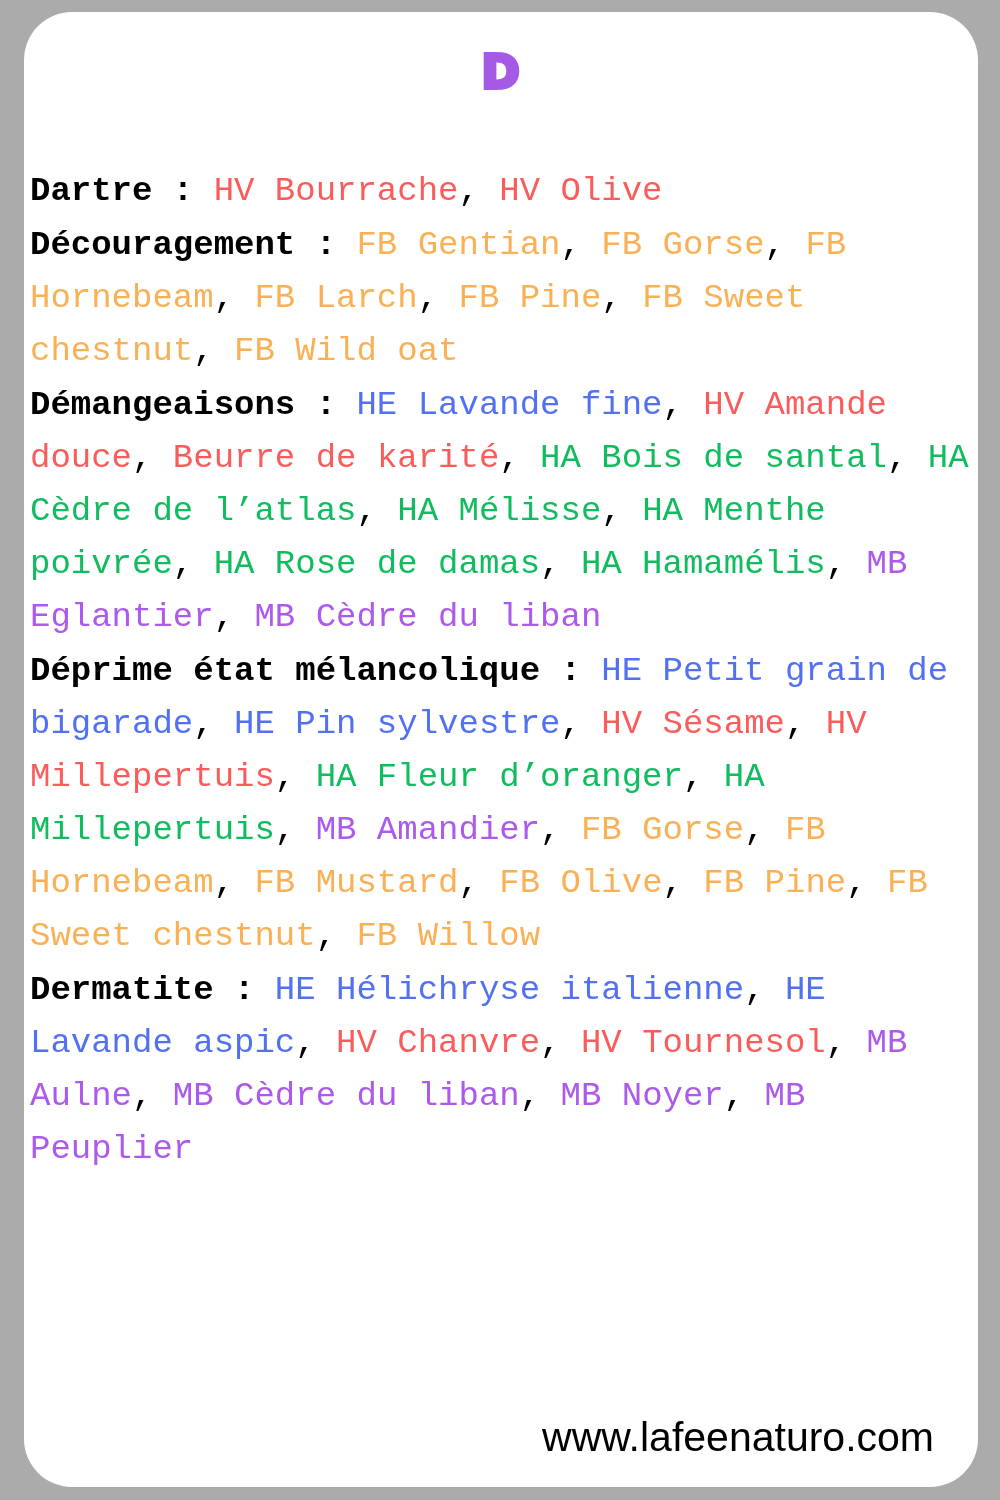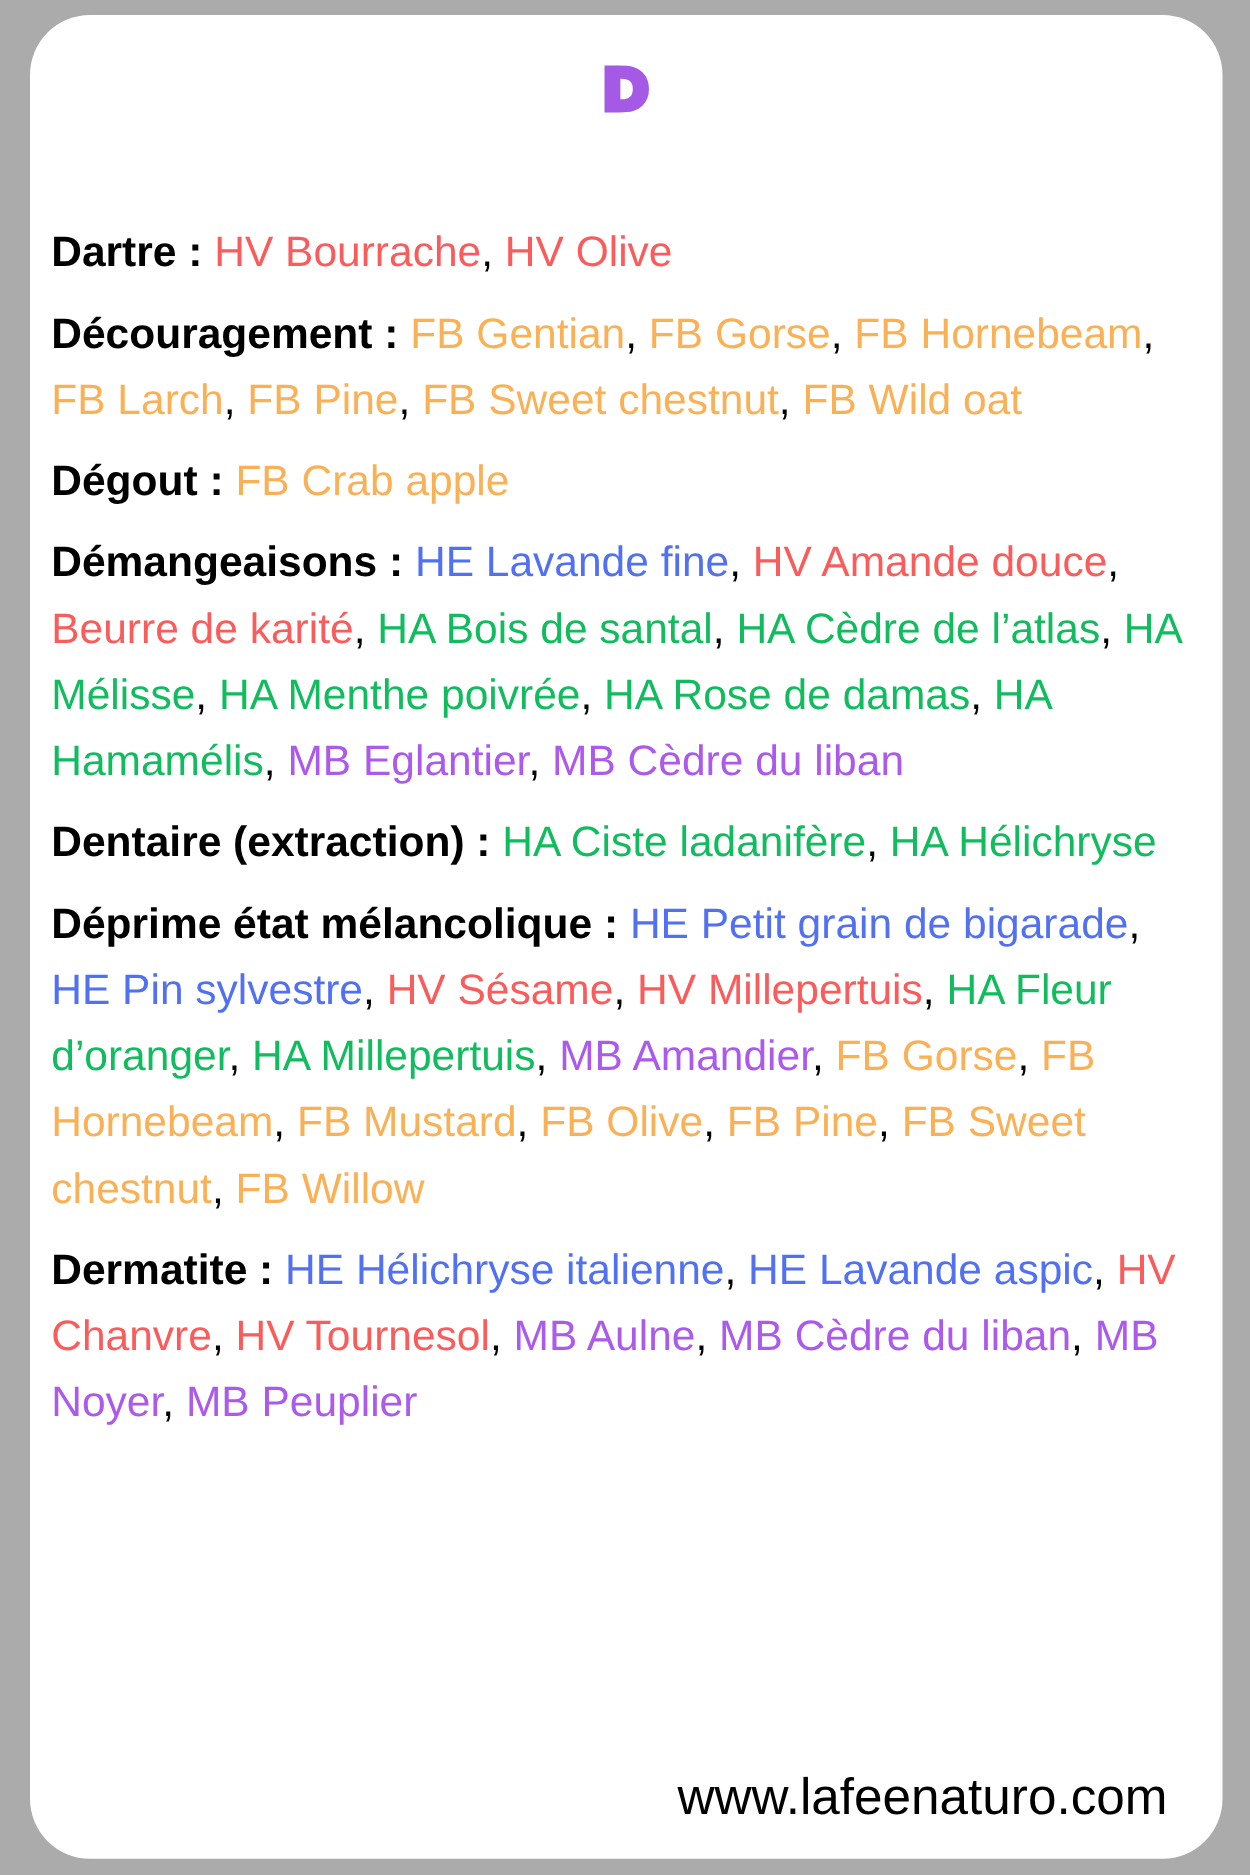--- a/index.html
+++ b/index.html
@@ -40,21 +40,22 @@
   .content {
     position: absolute;
     top: 152px;
     left: 5px;
     width: 944px;
     font-size: 34px;
     line-height: 53px;
     color: var(--c-term, #000000);
   }
   .entry {
-    margin: 12px;
+    margin: 1px;
+    font-family: Liberation Mono, monospace;
   }
   .term {
     font-weight: bold;
     color: var(--c-term, #000000);
   }
   .c-HV { color: var(--c-HV, #fa5c5c); }
   .c-HE { color: var(--c-HE, #5270f2); }
   .c-FB { color: var(--c-FB, #fab055); }
   .c-HA { color: var(--c-HA, #10bc5e); }
   .c-MB { color: var(--c-MB, #ac5aeb); }
@@ -71,21 +72,19 @@
 </style>
 </head>
 <body>
 
 <div class="card">
   <div class="letter">D</div>
 
   <div class="content">
       <p class="entry"><strong class="term">Dartre :</strong> <span class="item c-HV">HV Bourrache</span><span class="sep">, </span><span class="item c-HV">HV Olive</span></p>
       <p class="entry"><strong class="term">Découragement :</strong> <span class="item c-FB">FB Gentian</span><span class="sep">, </span><span class="item c-FB">FB Gorse</span><span class="sep">, </span><span class="item c-FB">FB Hornebeam</span><span class="sep">, </span><span class="item c-FB">FB Larch</span><span class="sep">, </span><span class="item c-FB">FB Pine</span><span class="sep">, </span><span class="item c-FB">FB Sweet chestnut</span><span class="sep">, </span><span class="item c-FB">FB Wild oat</span></p>
-      <p class="entry"><strong class="term">Dégout :</strong> <span class="item c-FB">FB Crab apple</span></p>
       <p class="entry"><strong class="term">Démangeaisons :</strong> <span class="item c-HE">HE Lavande fine</span><span class="sep">, </span><span class="item c-HV">HV Amande douce</span><span class="sep">, </span><span class="item c-HV">Beurre de karité</span><span class="sep">, </span><span class="item c-HA">HA Bois de santal</span><span class="sep">, </span><span class="item c-HA">HA Cèdre de l’atlas</span><span class="sep">, </span><span class="item c-HA">HA Mélisse</span><span class="sep">, </span><span class="item c-HA">HA Menthe poivrée</span><span class="sep">, </span><span class="item c-HA">HA Rose de damas</span><span class="sep">, </span><span class="item c-HA">HA Hamamélis</span><span class="sep">, </span><span class="item c-MB">MB Eglantier</span><span class="sep">, </span><span class="item c-MB">MB Cèdre du liban</span></p>
-      <p class="entry"><strong class="term">Dentaire (extraction) :</strong> <span class="item c-HA">HA Ciste ladanifère</span><span class="sep">, </span><span class="item c-HA">HA Hélichryse</span></p>
       <p class="entry"><strong class="term">Déprime état mélancolique :</strong> <span class="item c-HE">HE Petit grain de bigarade</span><span class="sep">, </span><span class="item c-HE">HE Pin sylvestre</span><span class="sep">, </span><span class="item c-HV">HV Sésame</span><span class="sep">, </span><span class="item c-HV">HV Millepertuis</span><span class="sep">, </span><span class="item c-HA">HA Fleur d’oranger</span><span class="sep">, </span><span class="item c-HA">HA Millepertuis</span><span class="sep">, </span><span class="item c-MB">MB Amandier</span><span class="sep">, </span><span class="item c-FB">FB Gorse</span><span class="sep">, </span><span class="item c-FB">FB Hornebeam</span><span class="sep">, </span><span class="item c-FB">FB Mustard</span><span class="sep">, </span><span class="item c-FB">FB Olive</span><span class="sep">, </span><span class="item c-FB">FB Pine</span><span class="sep">, </span><span class="item c-FB">FB Sweet chestnut</span><span class="sep">, </span><span class="item c-FB">FB Willow</span></p>
       <p class="entry"><strong class="term">Dermatite :</strong> <span class="item c-HE">HE Hélichryse italienne</span><span class="sep">, </span><span class="item c-HE">HE Lavande aspic</span><span class="sep">, </span><span class="item c-HV">HV Chanvre</span><span class="sep">, </span><span class="item c-HV">HV Tournesol</span><span class="sep">, </span><span class="item c-MB">MB Aulne</span><span class="sep">, </span><span class="item c-MB">MB Cèdre du liban</span><span class="sep">, </span><span class="item c-MB">MB Noyer</span><span class="sep">, </span><span class="item c-MB">MB Peuplier</span></p>
     </div>
 
   <div class="footer">www.lafeenaturo.com</div>
 </div>
 
 </body></html>

